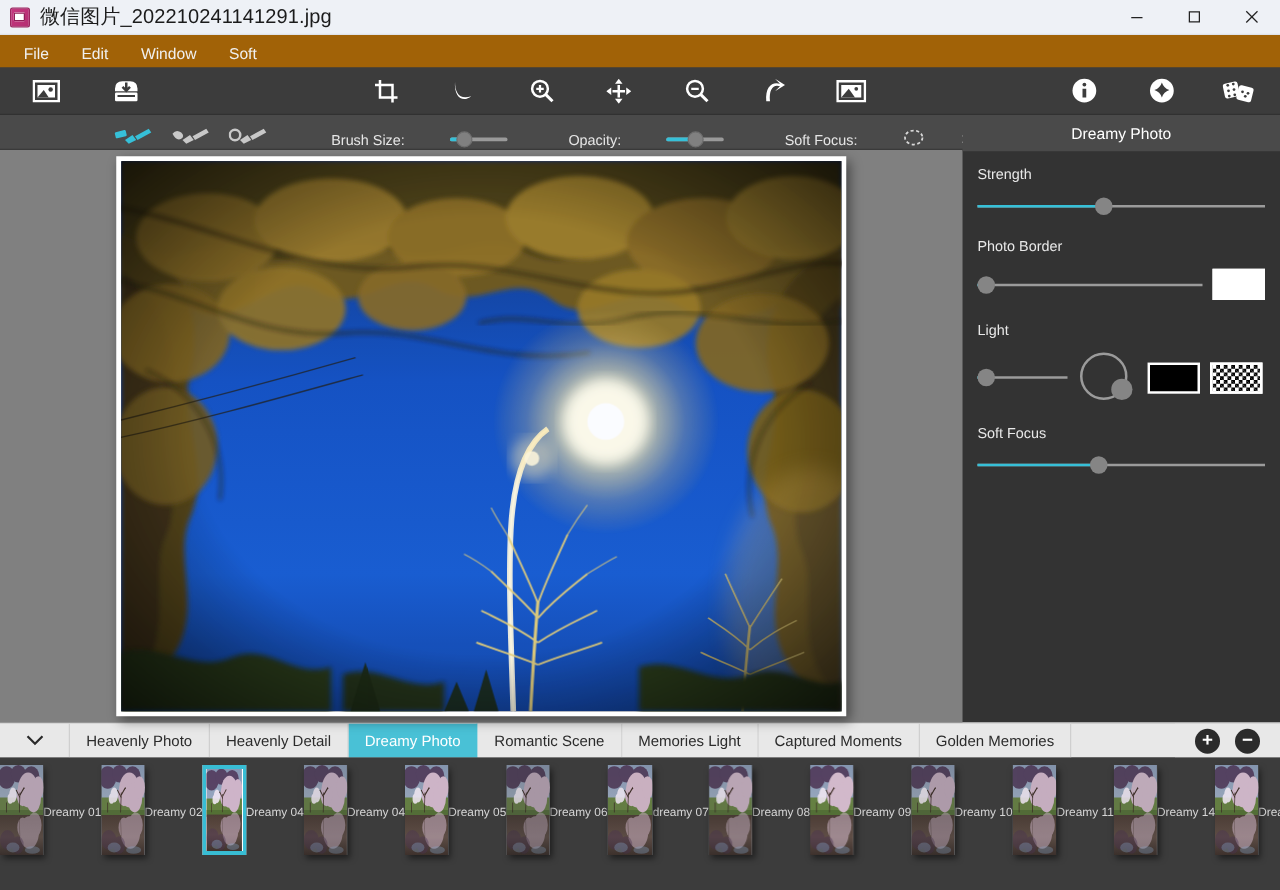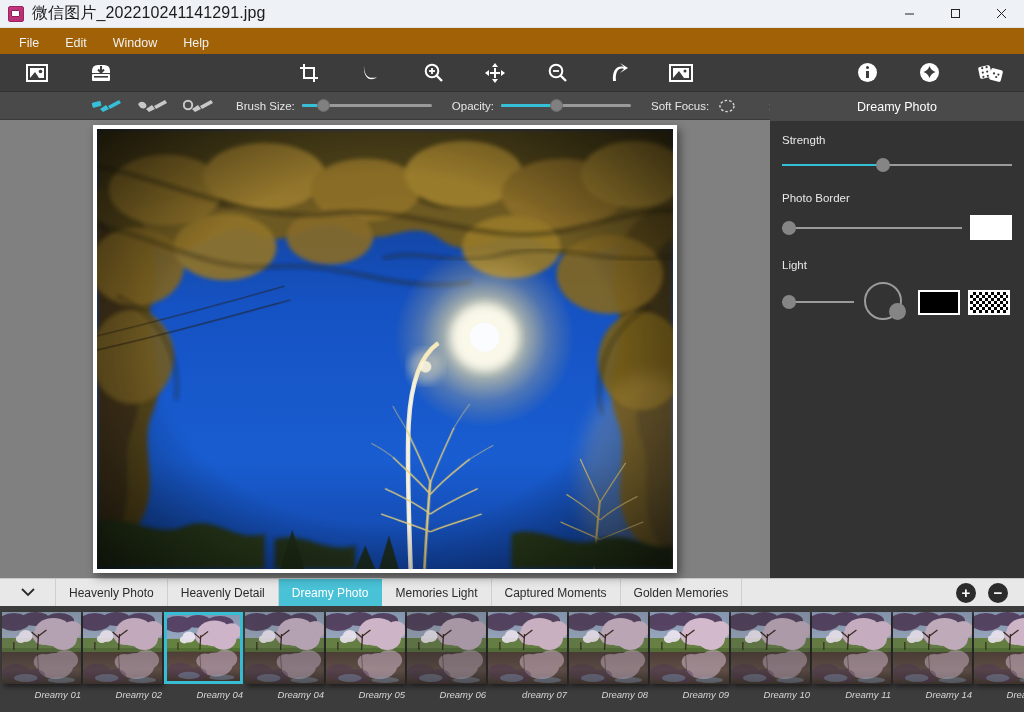--- a/index.html
+++ b/index.html
@@ -49,22 +49,22 @@
   .tb-icon {
     width: 38px; height: 30px; display: flex; align-items: center; justify-content: center;
     color: #fff;
   }
   .tb-icon svg { display: block; }
   .tb-gap-a { width: 170px; }
   .tb-spacer { flex: 1; }
 
   
   .optbar {
-    height: 28px; background: #4a4a4a; display: flex; align-items: center;
-    flex: 0 0 28px; border-bottom: 1px solid #3a3a3a;
+    height: 28px; background: #4a4a4a; display: flex; align-items: flex-end;
+    flex: 0 0 28px; border-bottom: 1px solid #3a3a3a; gap: 29px;
   }
   .brush-icons { display: flex; margin-left: 90px; gap: 12px; }
   .brush-ico { width: 34px; height: 20px; display:flex; align-items:center; justify-content:center; }
   .opt-label { color: #e6e6e6; font-size: 11.5px; margin-left: 20px; margin-right: 7px; white-space: nowrap; }
   .mini-slider { position: relative; width: 130px; height: 16px; display: flex; align-items: center; }
   .mini-track { position: absolute; left: 0; right: 0; height: 3px; background: #9a9a9a; border-radius: 2px; }
   .mini-fill  { position: absolute; left: 0; height: 3px; background: #36c0d8; border-radius: 2px; }
   .mini-knob  { position: absolute; width: 13px; height: 13px; border-radius: 50%; background: #808080; border: 1px solid #6e6e6e; }
   .softfocus-ico { width: 22px; height: 18px; display:flex; align-items:center; justify-content:center; }
   .chev-right { margin-left: auto; margin-right: 250px; color: #e8e8e8; font-size: 15px; font-weight: bold; }
@@ -133,21 +133,21 @@
     width: 20px; height: 20px; border-radius: 50%; background: #2b2b2b; color: #fff;
     display: flex; align-items: center; justify-content: center; font-size: 15px; line-height: 1;
     font-weight: bold;
   }
 
   
   .thumbstrip {
     height: 106px; flex: 0 0 106px; background: #3c3c3c; display: flex;
     align-items: flex-start; overflow: hidden; padding-top: 6px;
   }
-  .thumb-cell { width: 81px; flex: 0 0 81px; display: flex; flex-direction: column; align-items: flex-end; font-style: italic; }
+  .thumb-cell { width: 81px; flex: 0 0 81px; display: flex; flex-direction: row; align-items: center; }
   .thumb-box { width: 79px; height: 72px; padding: 0; position: relative; }
   .thumb-inner {
     width: 100%; height: 100%; overflow: hidden; position: relative;
     box-shadow: 2px 3px 5px rgba(0,0,0,.5);
   }
   .thumb-cell.selected .thumb-box {
     background: #ffffff; padding: 3px;
   }
   .thumb-cell.selected .thumb-inner { box-shadow: 0 0 0 3px #38bdd4; }
   .thumb-label { color: #d6d6d6; font-size: 9.5px; margin-top: 5px; white-space: nowrap; }
@@ -178,21 +178,21 @@
             <line x1="10" y1="1" x2="1" y2="10" stroke="currentColor" stroke-width="1"></line>
           </svg>
       </div>
     </div>
   </div>
 
   <div class="menubar">
     <div class="menu-item">File</div>
     <div class="menu-item">Edit</div>
     <div class="menu-item">Window</div>
-    <div class="menu-item">Help</div>
+    <div class="menu-item">Soft</div>
   </div>
 
   <div class="toolbar">
     <div style="width:18px"></div>
     <div class="tb-icon">
       <svg width="22" height="18" viewBox="0 0 22 18">
           <rect x="1" y="1" width="20" height="16" fill="none" stroke="#fff" stroke-width="2"></rect>
           <rect x="4" y="4" width="14" height="10" fill="#fff"></rect>
           <circle cx="14.5" cy="7.5" r="1.8" fill="#3c3c3c"></circle>
           <path d="M4 14 L9 8 L13 14 Z" fill="#3c3c3c"></path>
@@ -535,36 +535,47 @@
             </div>
             <div class="dial">
               <div class="dial-ring"></div>
               <div class="dial-knob"></div>
             </div>
             <div class="swatch sw-black"></div>
             <div class="swatch sw-check"></div>
           </div>
         </div>
 
+        <div class="ctrl">
+          <div class="ctrl-label">Soft Focus</div>
+          <div class="ctrl-row">
+            <div class="slider" style="flex:1">
+              <div class="s-track"></div>
+              <div class="s-fill" style="width:43%"></div>
+              <div class="s-knob" style="left:39%"></div>
+            </div>
+          </div>
+        </div>
 
       </div>
     </div>
 
     <div class="panel-header">Dreamy Photo</div>
   </div>
 
   <div class="tabstrip">
     <div class="tab-chevron">
       <svg width="14" height="9" viewBox="0 0 14 9">
           <path d="M1 1 L7 7 L13 1" stroke="#2b2b2b" stroke-width="1.8" fill="none"></path>
         </svg>
     </div>
     <div class="tab">Heavenly Photo</div>
     <div class="tab">Heavenly Detail</div>
     <div class="tab active">Dreamy Photo</div>
+    <div class="tab">Romantic Scene</div>
     <div class="tab">Memories Light</div>
     <div class="tab">Captured Moments</div>
     <div class="tab">Golden Memories</div>
     <div class="tab-actions">
       <div class="circ-btn">+</div>
       <div class="circ-btn">−</div>
     </div>
   </div>
 
   <div class="thumbstrip" id="thumbstrip">

